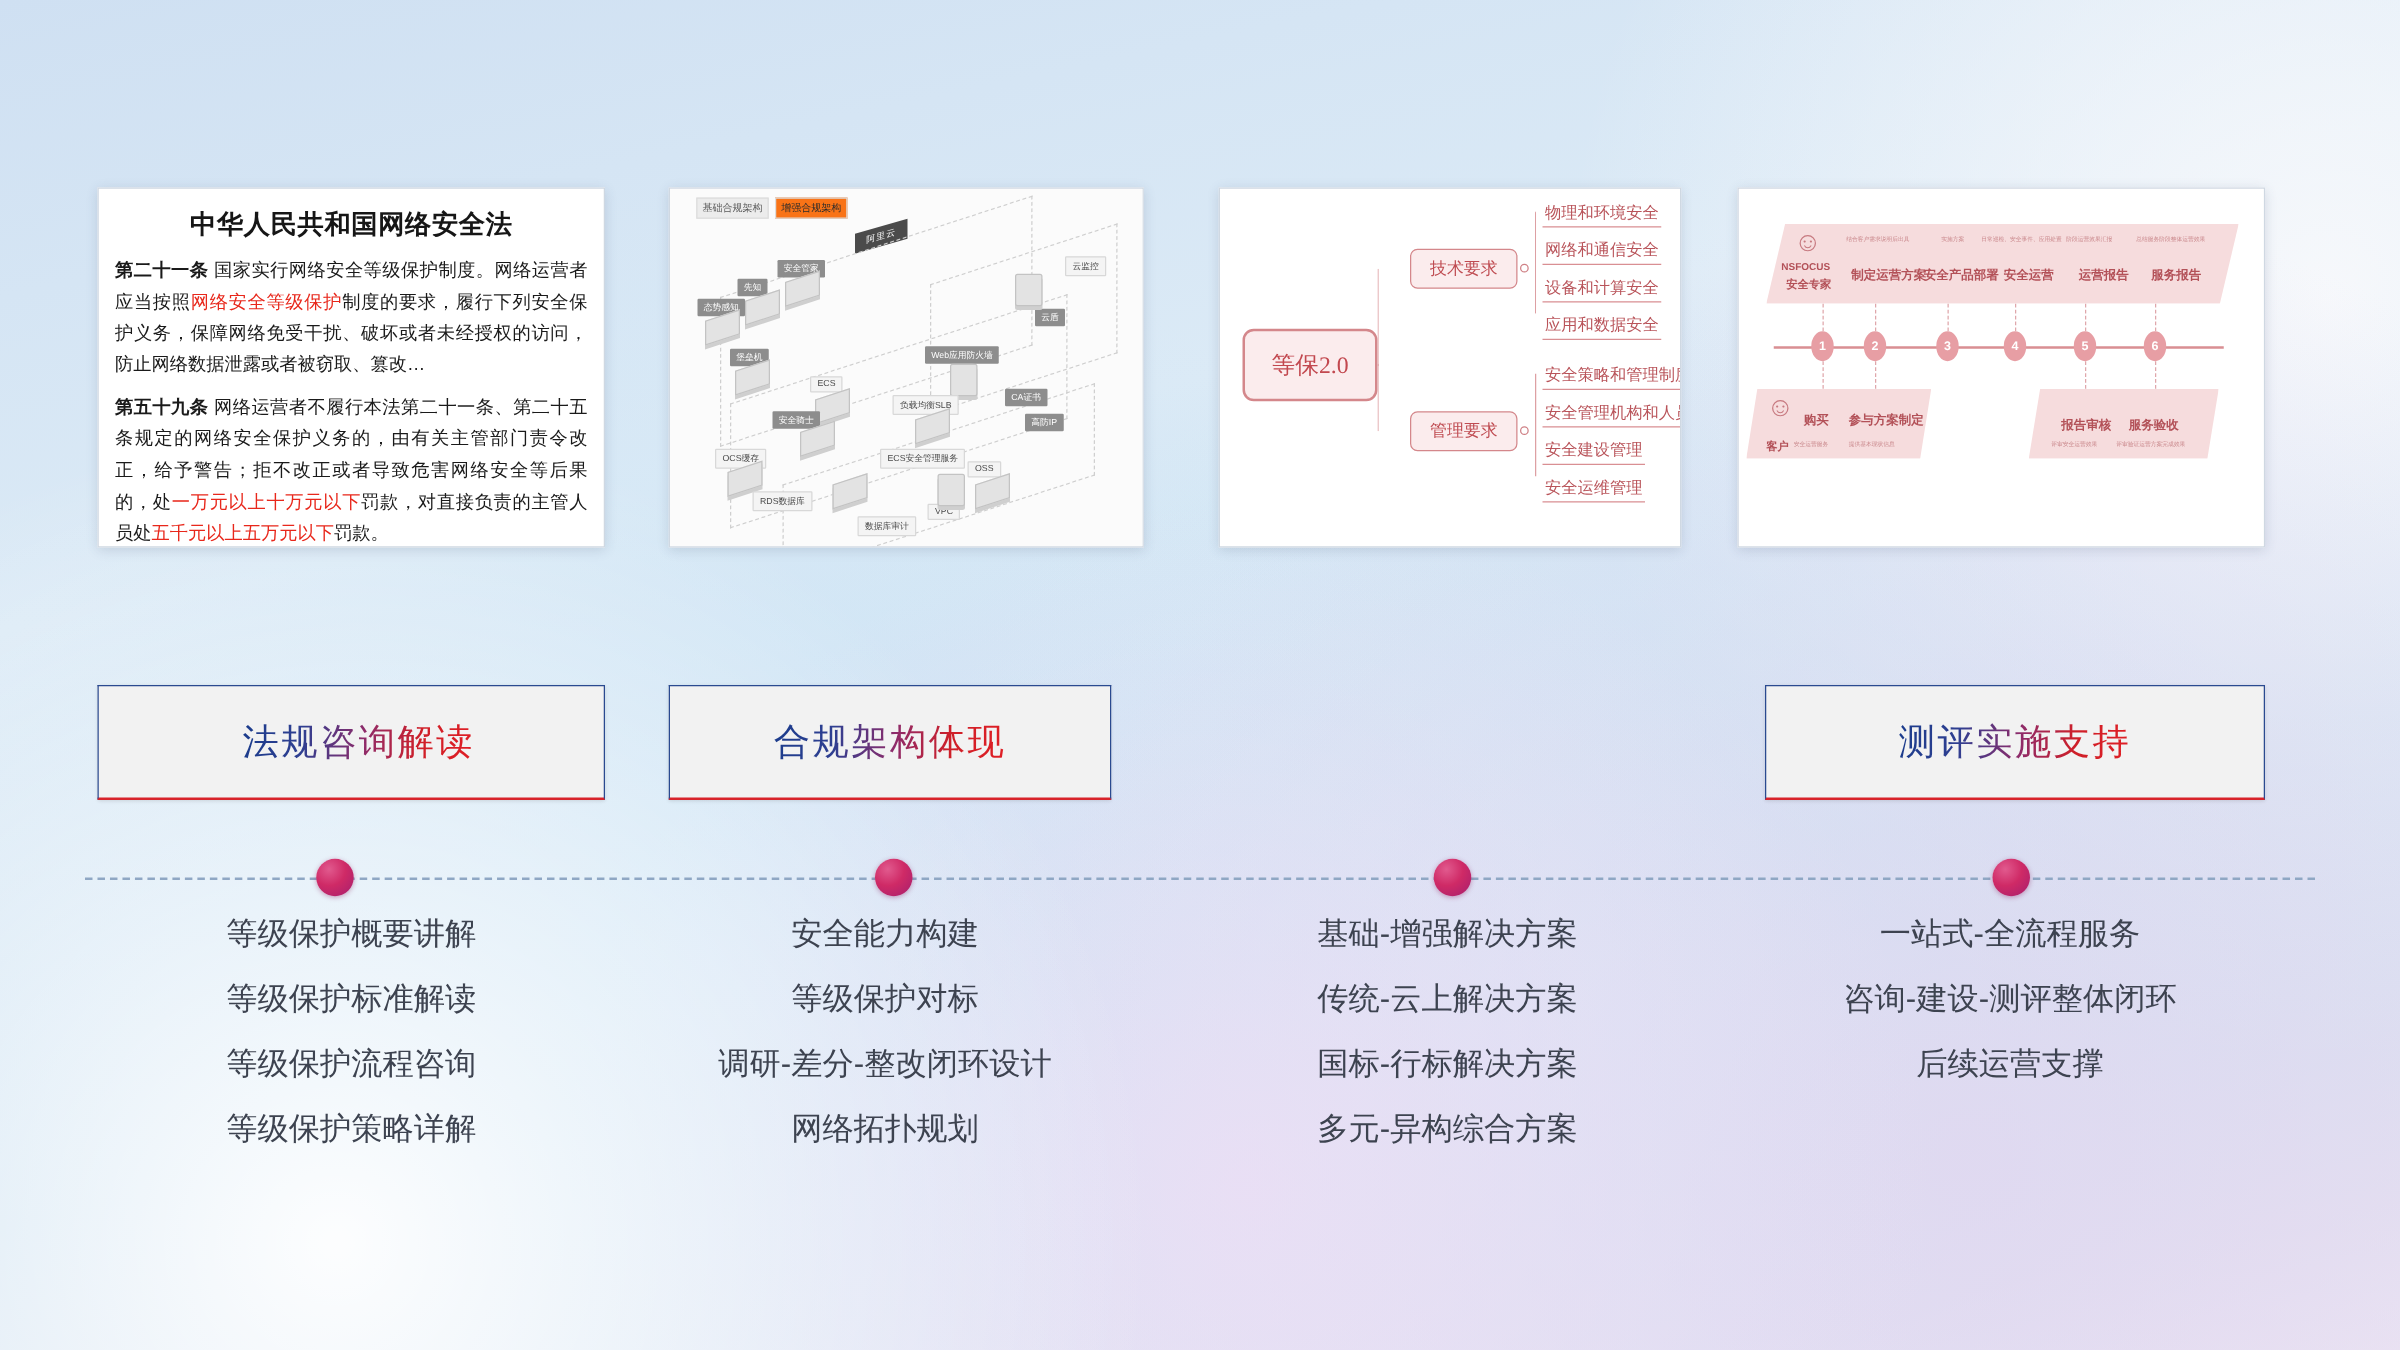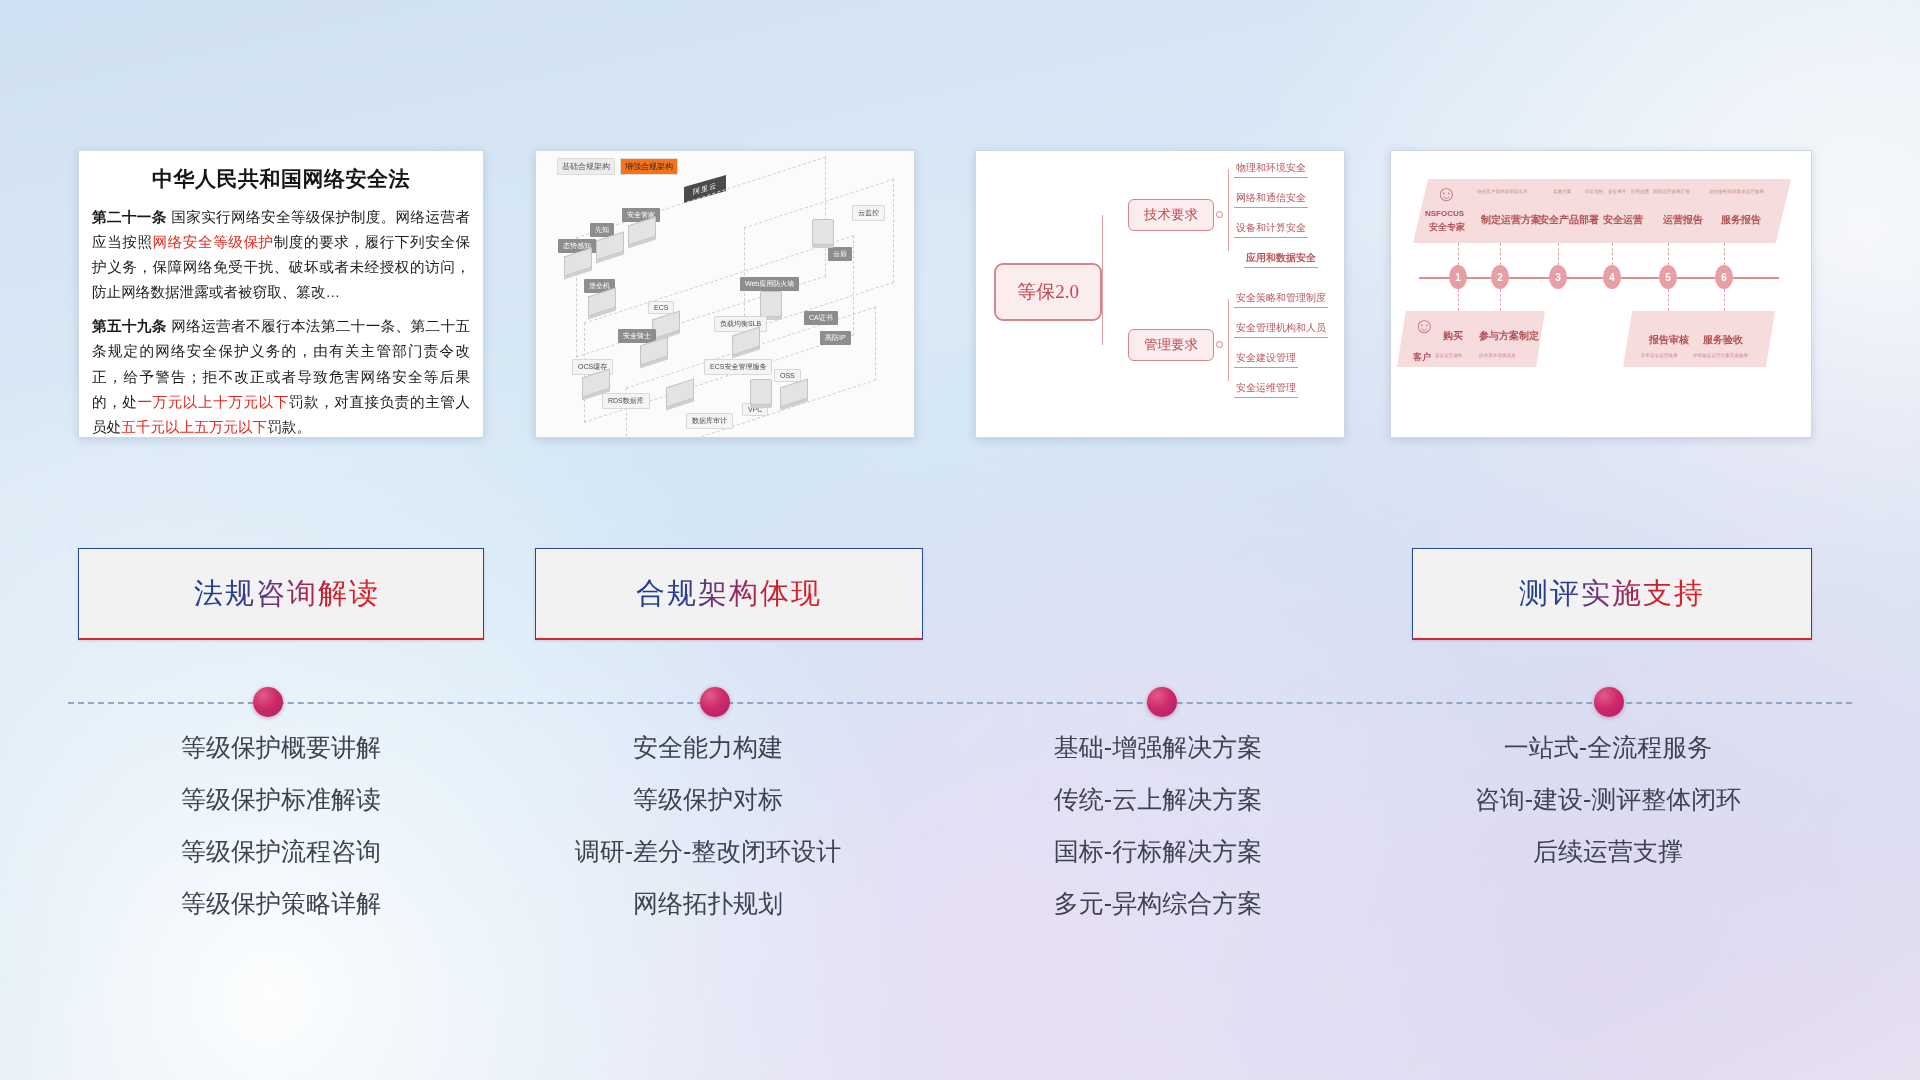--- a/index.html
+++ b/index.html
@@ -75,21 +75,21 @@
   }
   .mind-branch {
     position:absolute; width:86px; height:32px;
     border:1.6px solid #d4878b; border-radius:6px; background:#fbeced;
     display:flex; align-items:center; justify-content:center;
     color:#bf4b51; font-size:13.5px; font-family:"Liberation Serif","DejaVu Serif",serif;
   }
   #mb-tech { left:152px; top:48px; }
   #mb-mgmt { left:152px; top:178px; }
   .mind-leaf {
-    position:absolute; color:#b9545a; font-size:10px; white-space:nowrap;
+    position:absolute; color:#b9545a; font-size:13px; white-space:nowrap;
     font-family:"Liberation Serif","DejaVu Serif",serif;
     border-bottom:1.8px solid #d98f93; padding:0 2px 2px 2px;
   }
   .mind-conn { position:absolute; border-left:1.4px solid #dda0a3; }
   .mind-curve { position:absolute; border:1.4px solid #dda0a3; border-right:none; border-top:none; border-bottom:none; }
   .mind-dot { position:absolute; width:7px; height:7px; border:1.3px solid #cf8085; border-radius:50%; background:#fff; }
 
   
   .svc { position:relative; width:100%; height:100%; background:#fff; }
   .svc-band {
@@ -117,21 +117,21 @@
     border-bottom:2.5px solid #d8232a;
     box-shadow:0 1px 3px rgba(0,0,0,.12);
     display:flex; align-items:center; justify-content:center;
   }
   .title-box span {
     font-size:29px; font-weight:500; letter-spacing:2px;
     background:linear-gradient(95deg,#1b3c8c 0%,#2f3f91 26%,#8e2b6a 52%,#cf1f28 76%,#e01f25 100%);
     -webkit-background-clip:text; background-clip:text; color:transparent;
   }
   #tb-0 { left:78px;   width:406px;padding-left:12px; }
-  #tb-1 { left:535px;  width:388px; }
+  #tb-1 { left:535px;  width:354px; }
   #tb-2 { left:975px;  width:370px; }
   #tb-3 { left:1412px; width:400px; }
 
   
   .timeline { position:absolute; top:693px; left:0; width:1920px; height:20px; }
   .tl-line {
     position:absolute; top:9px; left:68px; width:1784px; height:0;
     border-top:2px dashed #8fa7c4;
   }
   .tl-dot {
@@ -239,21 +239,21 @@
 
       <div class="mind-curve" style="left:126px; top:64px;  width:26px; height:78px; border-top-right-radius:22px;"></div>
       <div class="mind-curve" style="left:126px; top:140px; width:26px; height:54px; border-bottom-right-radius:22px;"></div>
 
       <div class="mind-branch" id="mb-tech">技术要求</div>
       <div class="mind-dot" style="left:240px; top:60px;"></div>
       <div class="mind-conn" style="left:252px; top:18px; height:82px; border-top-left-radius:14px;"></div>
       <div class="mind-leaf" style="left:258px; top:10px;">物理和环境安全</div>
       <div class="mind-leaf" style="left:258px; top:40px;">网络和通信安全</div>
       <div class="mind-leaf" style="left:258px; top:70px;">设备和计算安全</div>
-      <div class="mind-leaf" style="left:268px; top:100px;font-weight:bold;">应用和数据安全</div>
+      <div class="mind-leaf" style="left:258px; top:100px;">应用和数据安全</div>
 
       <div class="mind-branch" id="mb-mgmt">管理要求</div>
       <div class="mind-dot" style="left:240px; top:190px;"></div>
       <div class="mind-conn" style="left:252px; top:148px; height:82px;"></div>
       <div class="mind-leaf" style="left:258px; top:140px;">安全策略和管理制度</div>
       <div class="mind-leaf" style="left:258px; top:170px;">安全管理机构和人员</div>
       <div class="mind-leaf" style="left:258px; top:200px;">安全建设管理</div>
       <div class="mind-leaf" style="left:258px; top:230px;">安全运维管理</div>
     </div>
   </div>

